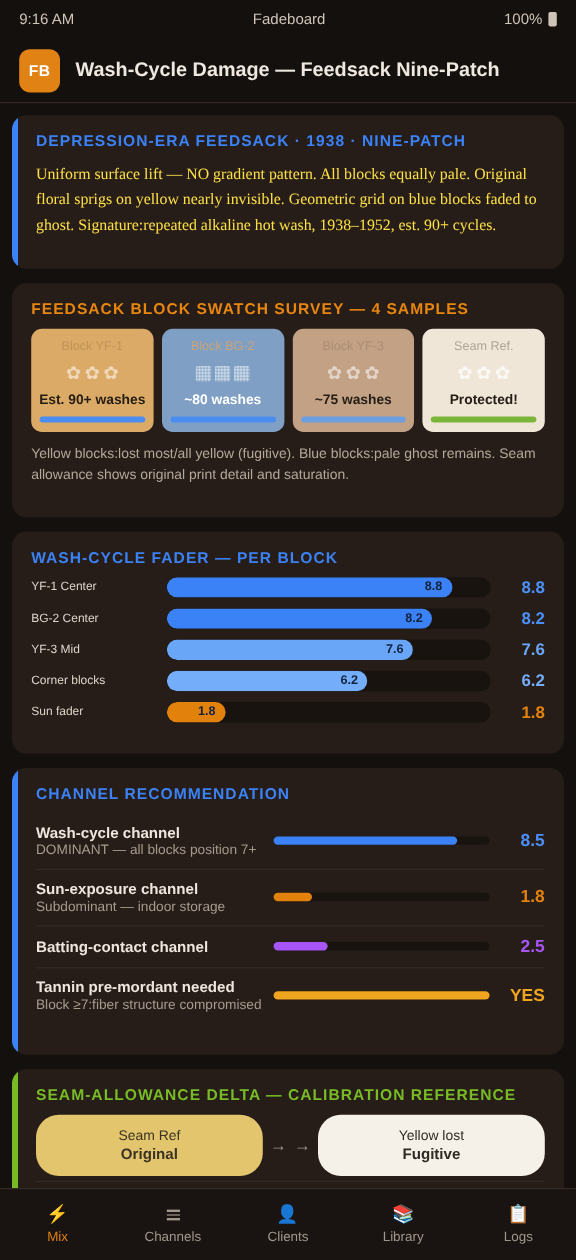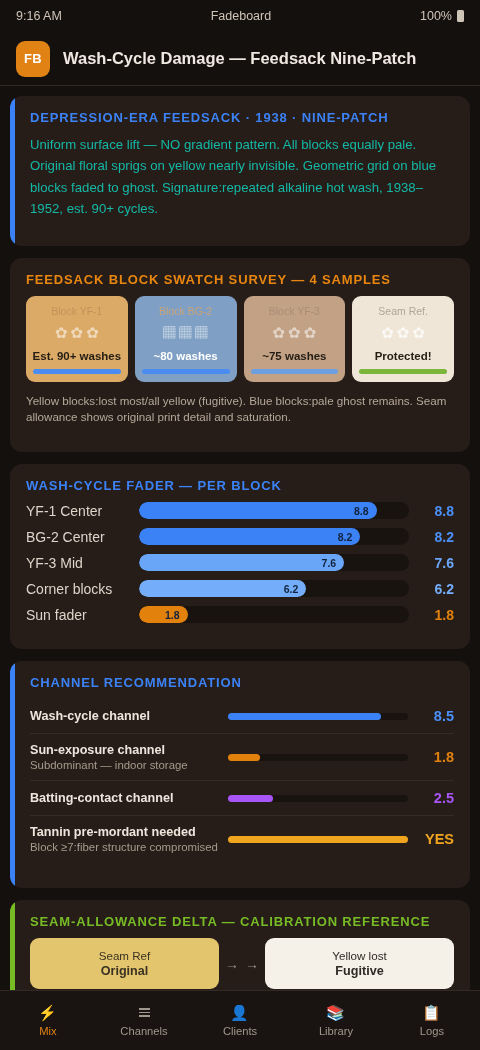--- a/index.html
+++ b/index.html
@@ -53,21 +53,21 @@
   .card.accent-green::before { background: #77bb25; }
 
   .card-title {
     font-size: 13px; font-weight: bold; letter-spacing: .85px;
     margin-bottom: 9px;
   }
   .t-blue   { color: #3b82f6; }
   .t-orange { color: #e8860f; }
   .t-green  { color: #77bb25; }
 
-  .body-text { color: #14b8a6; font-size: 13.2px; line-height: 1.62; }
+  .body-text { color: #fde047; font-size: 13.2px; line-height: 1.62; font-family: Liberation Serif, serif; }
 
   
   .swatches { display: flex; gap: 7px; margin-top: 3px; }
   .swatch {
     flex: 1 1 0; border-radius: 9px; padding: 9px 7px 8px 7px;
     display: flex; flex-direction: column; align-items: center;
     min-width: 0;
   }
   .sw-name {
     font-size: 10.5px; margin-bottom: 6px; white-space: nowrap;
@@ -91,21 +91,21 @@
   }
   .caption {
     color: #b5a899; font-size: 11.6px; line-height: 1.45; margin-top: 11px;
   }
 
   
   .fader-row {
     display: flex; align-items: center; gap: 9px; margin-top: 9px;
   }
   .fader-label {
-    width: 104px; flex: 0 0 104px; color: #ded5ca; font-size: 14px;
+    width: 104px; flex: 0 0 104px; color: #ded5ca; font-size: 10px;
   }
   .fader-track {
     flex: 1 1 auto; height: 17px; border-radius: 9px;
     background: #191310; position: relative; overflow: hidden;
   }
   .fader-fill {
     height: 100%; border-radius: 9px; display: flex;
     align-items: center; justify-content: flex-end;
     padding-right: 8px; color: #12223d; font-size: 10.5px; font-weight: bold;
   }
@@ -128,21 +128,21 @@
   }
   .chan-fill { height: 100%; border-radius: 4px; }
   .chan-val {
     width: 36px; flex: 0 0 36px; text-align: right;
     font-size: 14.5px; font-weight: bold;
   }
 
   
   .flow { display: flex; align-items: center; gap: 6px; margin: 2px 0 4px 0; }
   .chip {
-    flex: 1 1 0; border-radius: 9px; min-width: 0;
+    flex: 1 1 0; border-radius: 19px; min-width: 0;
     padding: 11px 4px; text-align: center;
   }
   .chip-top { font-size: 11.6px; }
   .chip-bot { font-size: 12.6px; font-weight: bold; margin-top: 2px; }
   .arrow { color: #9d9184; font-size: 14px; flex: 0 0 auto; }
 
   .delta-row {
     display: flex; align-items: center; justify-content: space-between;
     padding: 8px 0; border-top: 1px solid #352b24; gap: 8px;
   }
@@ -277,20 +277,21 @@
         </div>
       </div>
   </div>
 
   <div class="card accent accent-blue">
     <div class="card-title t-blue">CHANNEL RECOMMENDATION</div>
     <div id="channel-list">
         <div class="chan-row">
           <div class="chan-text">
             <div class="chan-name">Wash-cycle channel</div>
+            <div class="chan-sub">DOMINANT — all blocks position 7+</div>
           </div>
           <div class="chan-track">
             <div class="chan-fill" style="width:85%;background:#3b82f6"></div>
           </div>
           <div class="chan-val" style="color:#4a90f8">8.5</div>
         </div>
         <div class="chan-row">
           <div class="chan-text">
             <div class="chan-name">Sun-exposure channel</div>
             <div class="chan-sub">Subdominant — indoor storage</div>

